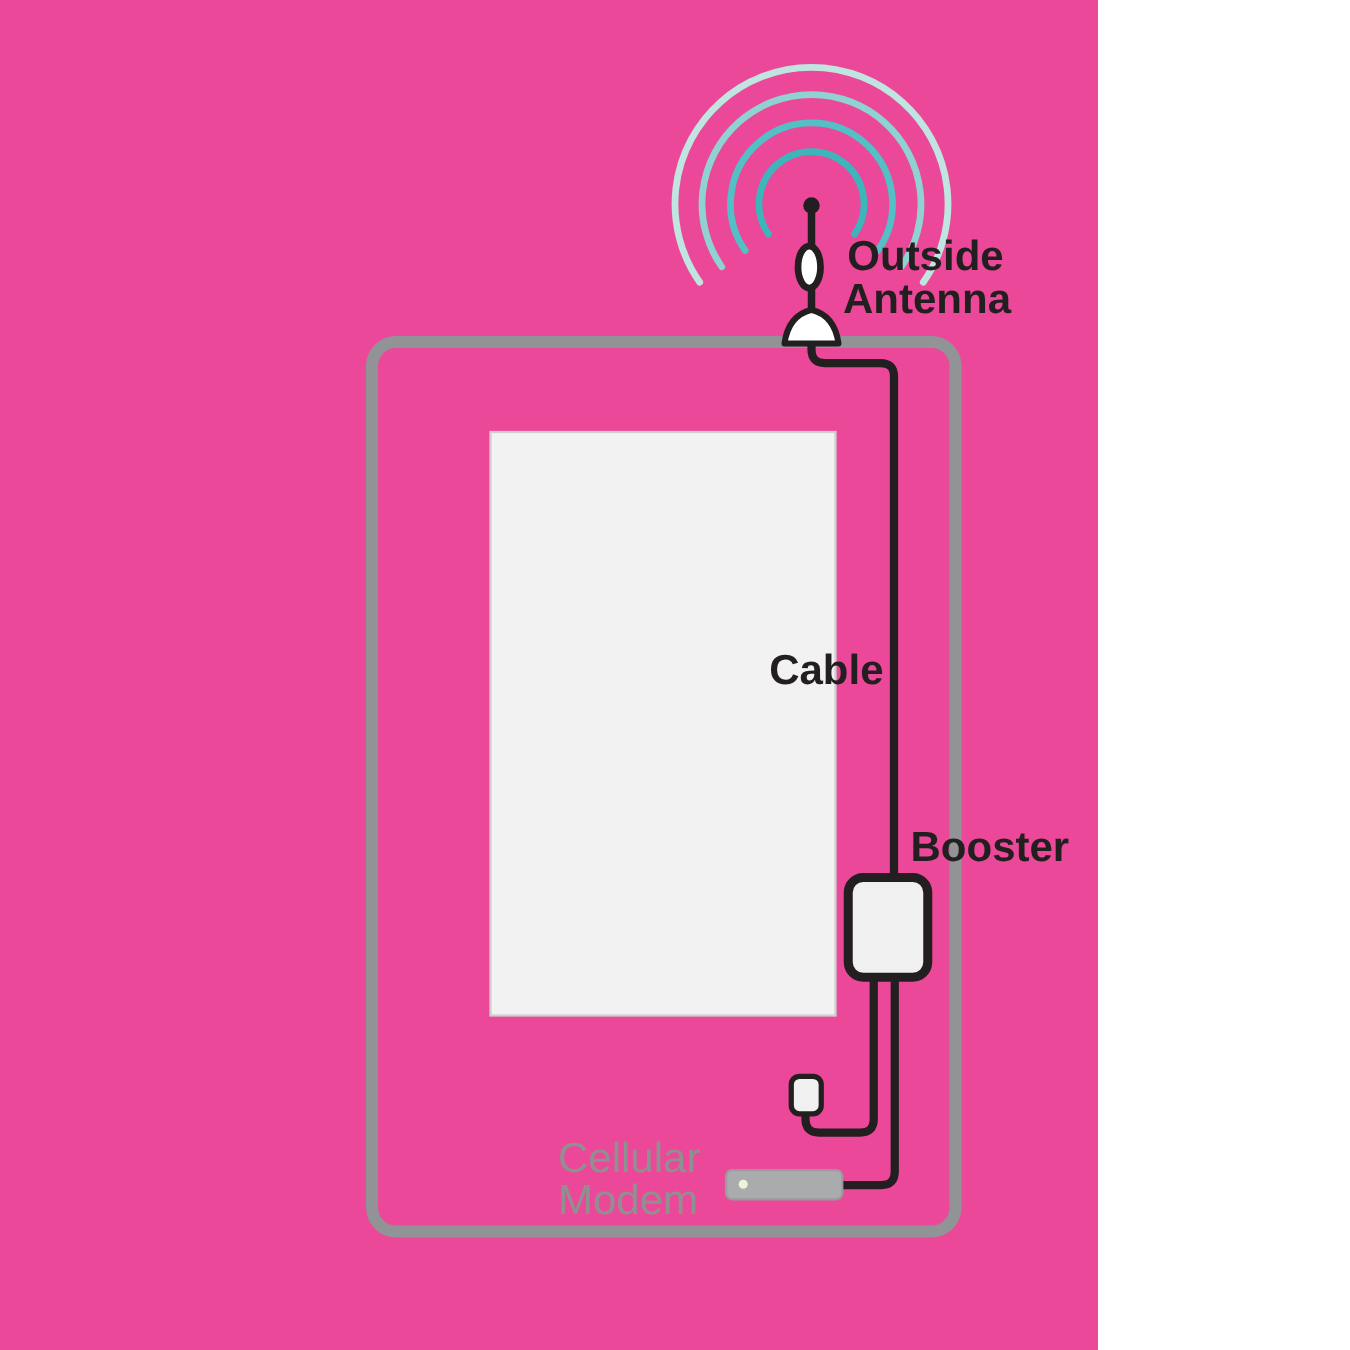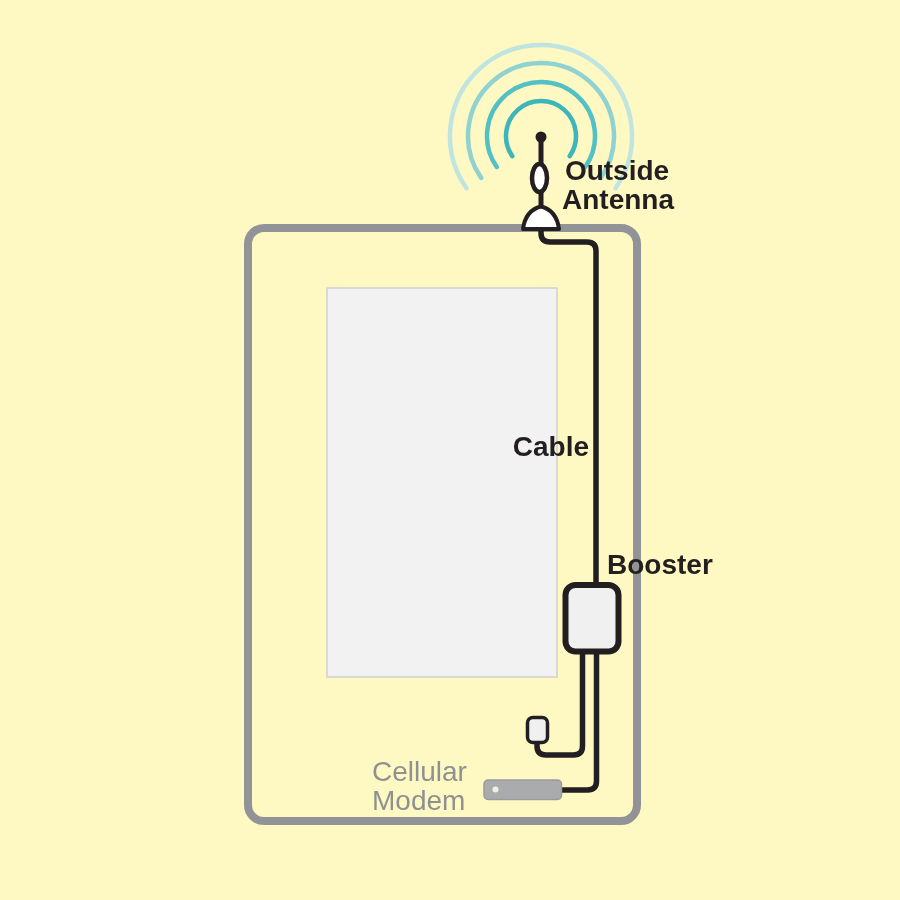--- a/index.html
+++ b/index.html
@@ -3,23 +3,23 @@
 <meta charset="utf-8">
 <style>
   html, body {
     margin: 0;
     padding: 0;
     background: #ffffff;
     font-family: "Liberation Sans", sans-serif;
   }
   .canvas {
     position: relative;
-    width: 900px;
+    width: 732px;
     height: 900px;
-    background: #fef9c3;
+    background: #ec4899;
     overflow: hidden;
   }
   svg { display: block; }
   .label-bold {
     font-family: "Liberation Sans", sans-serif;
     font-weight: bold;
     font-size: 28px;
   }
   .label-regular {
     font-family: "Liberation Sans", sans-serif;

